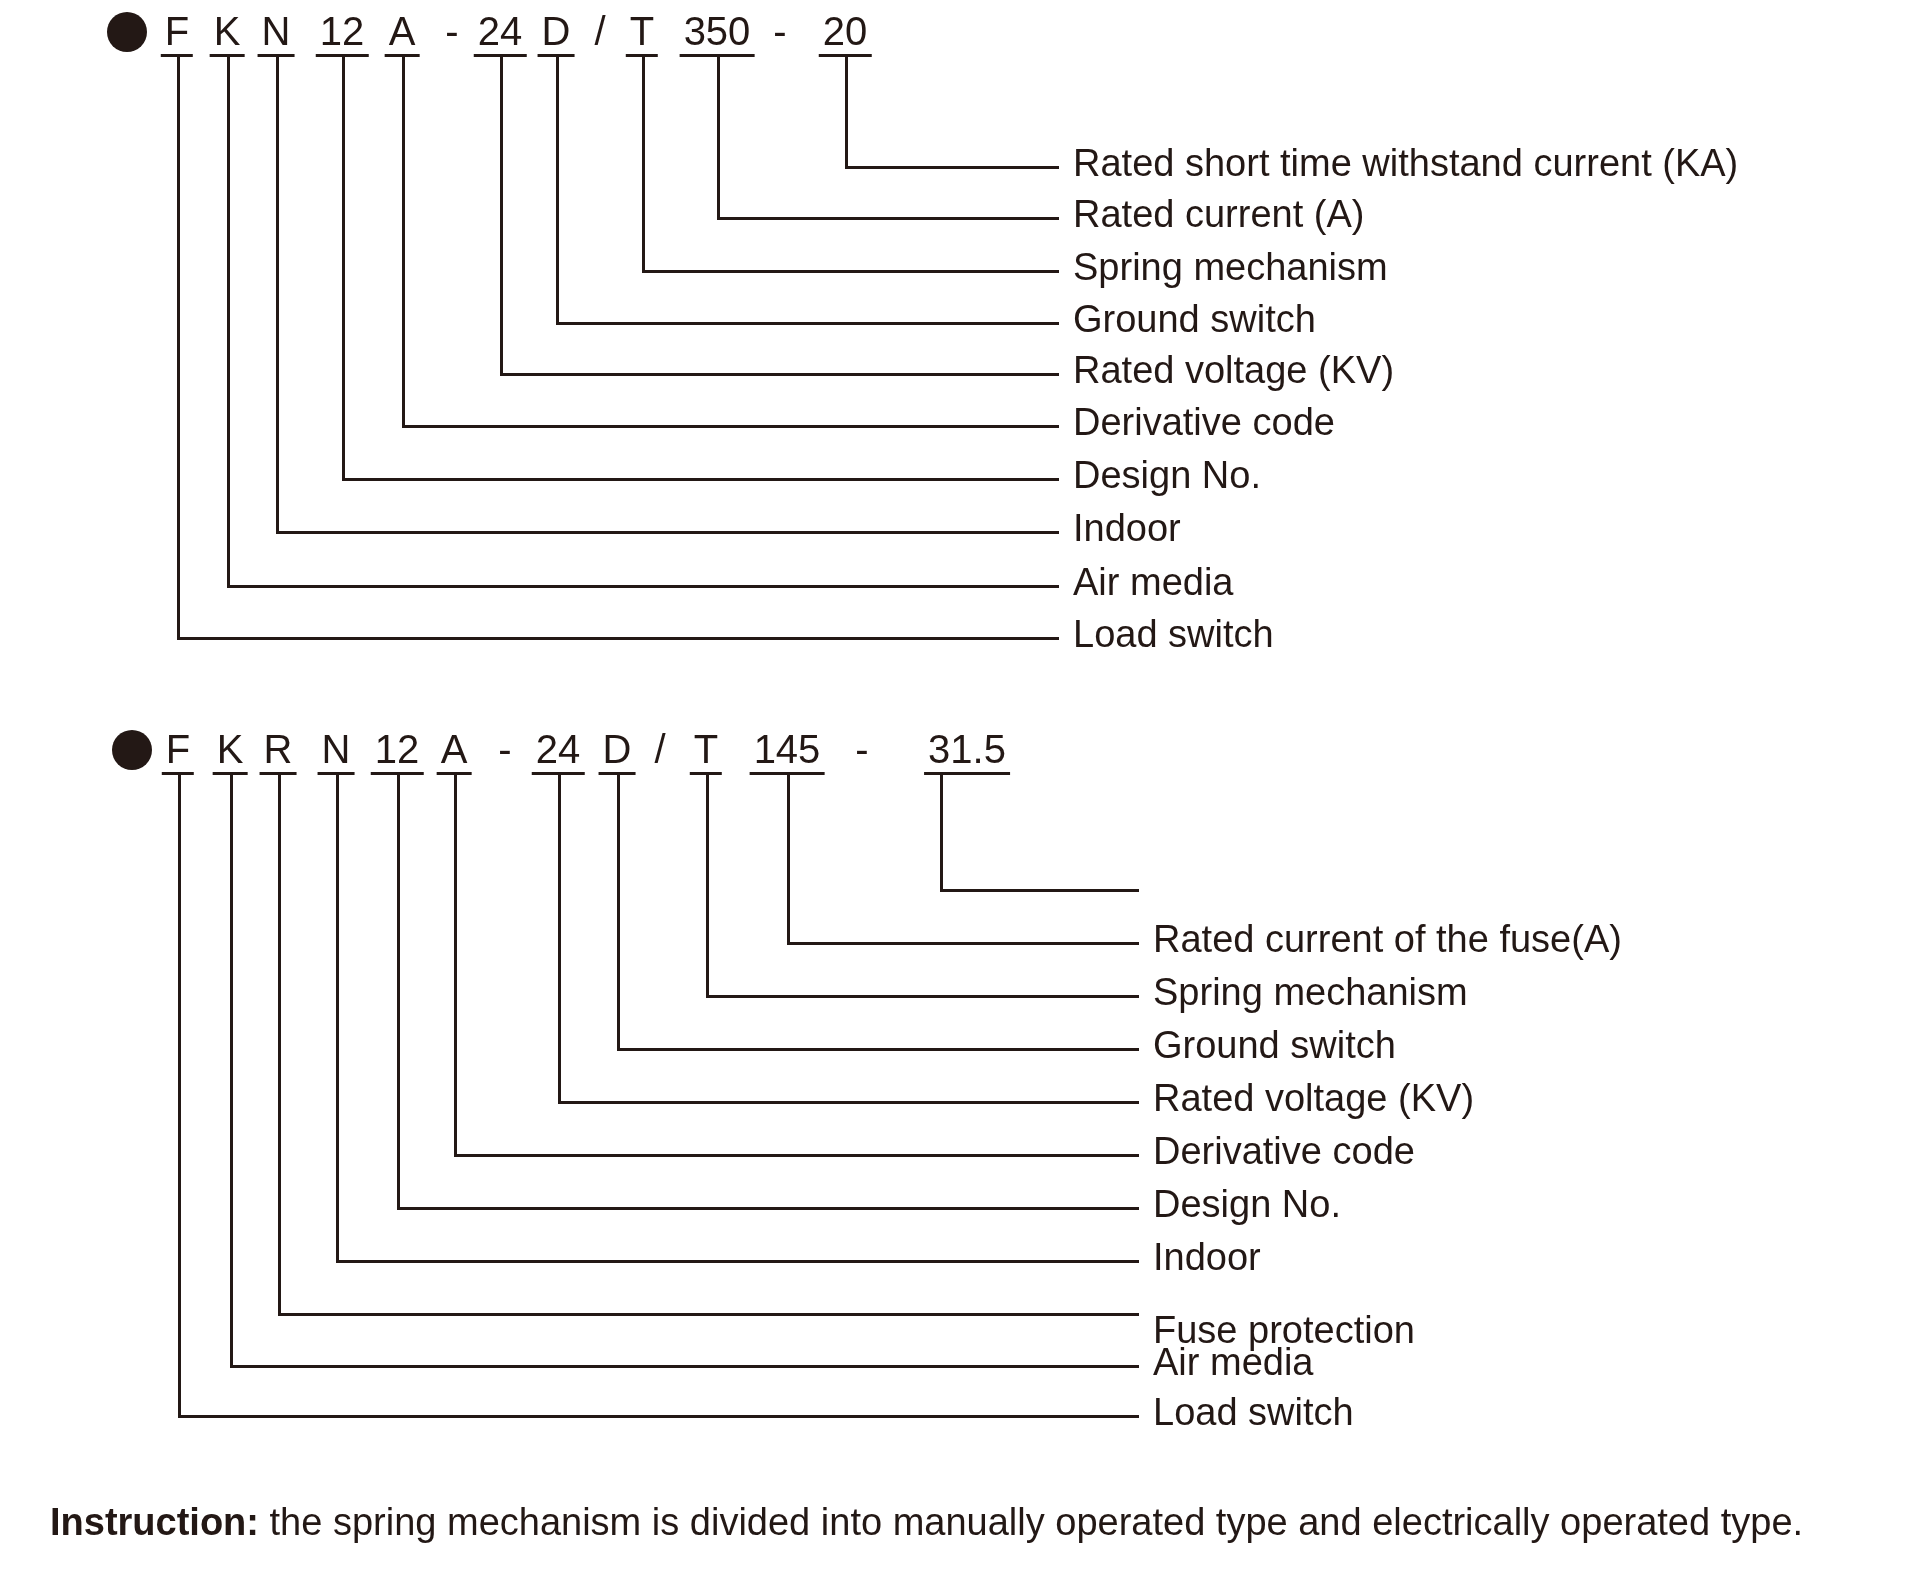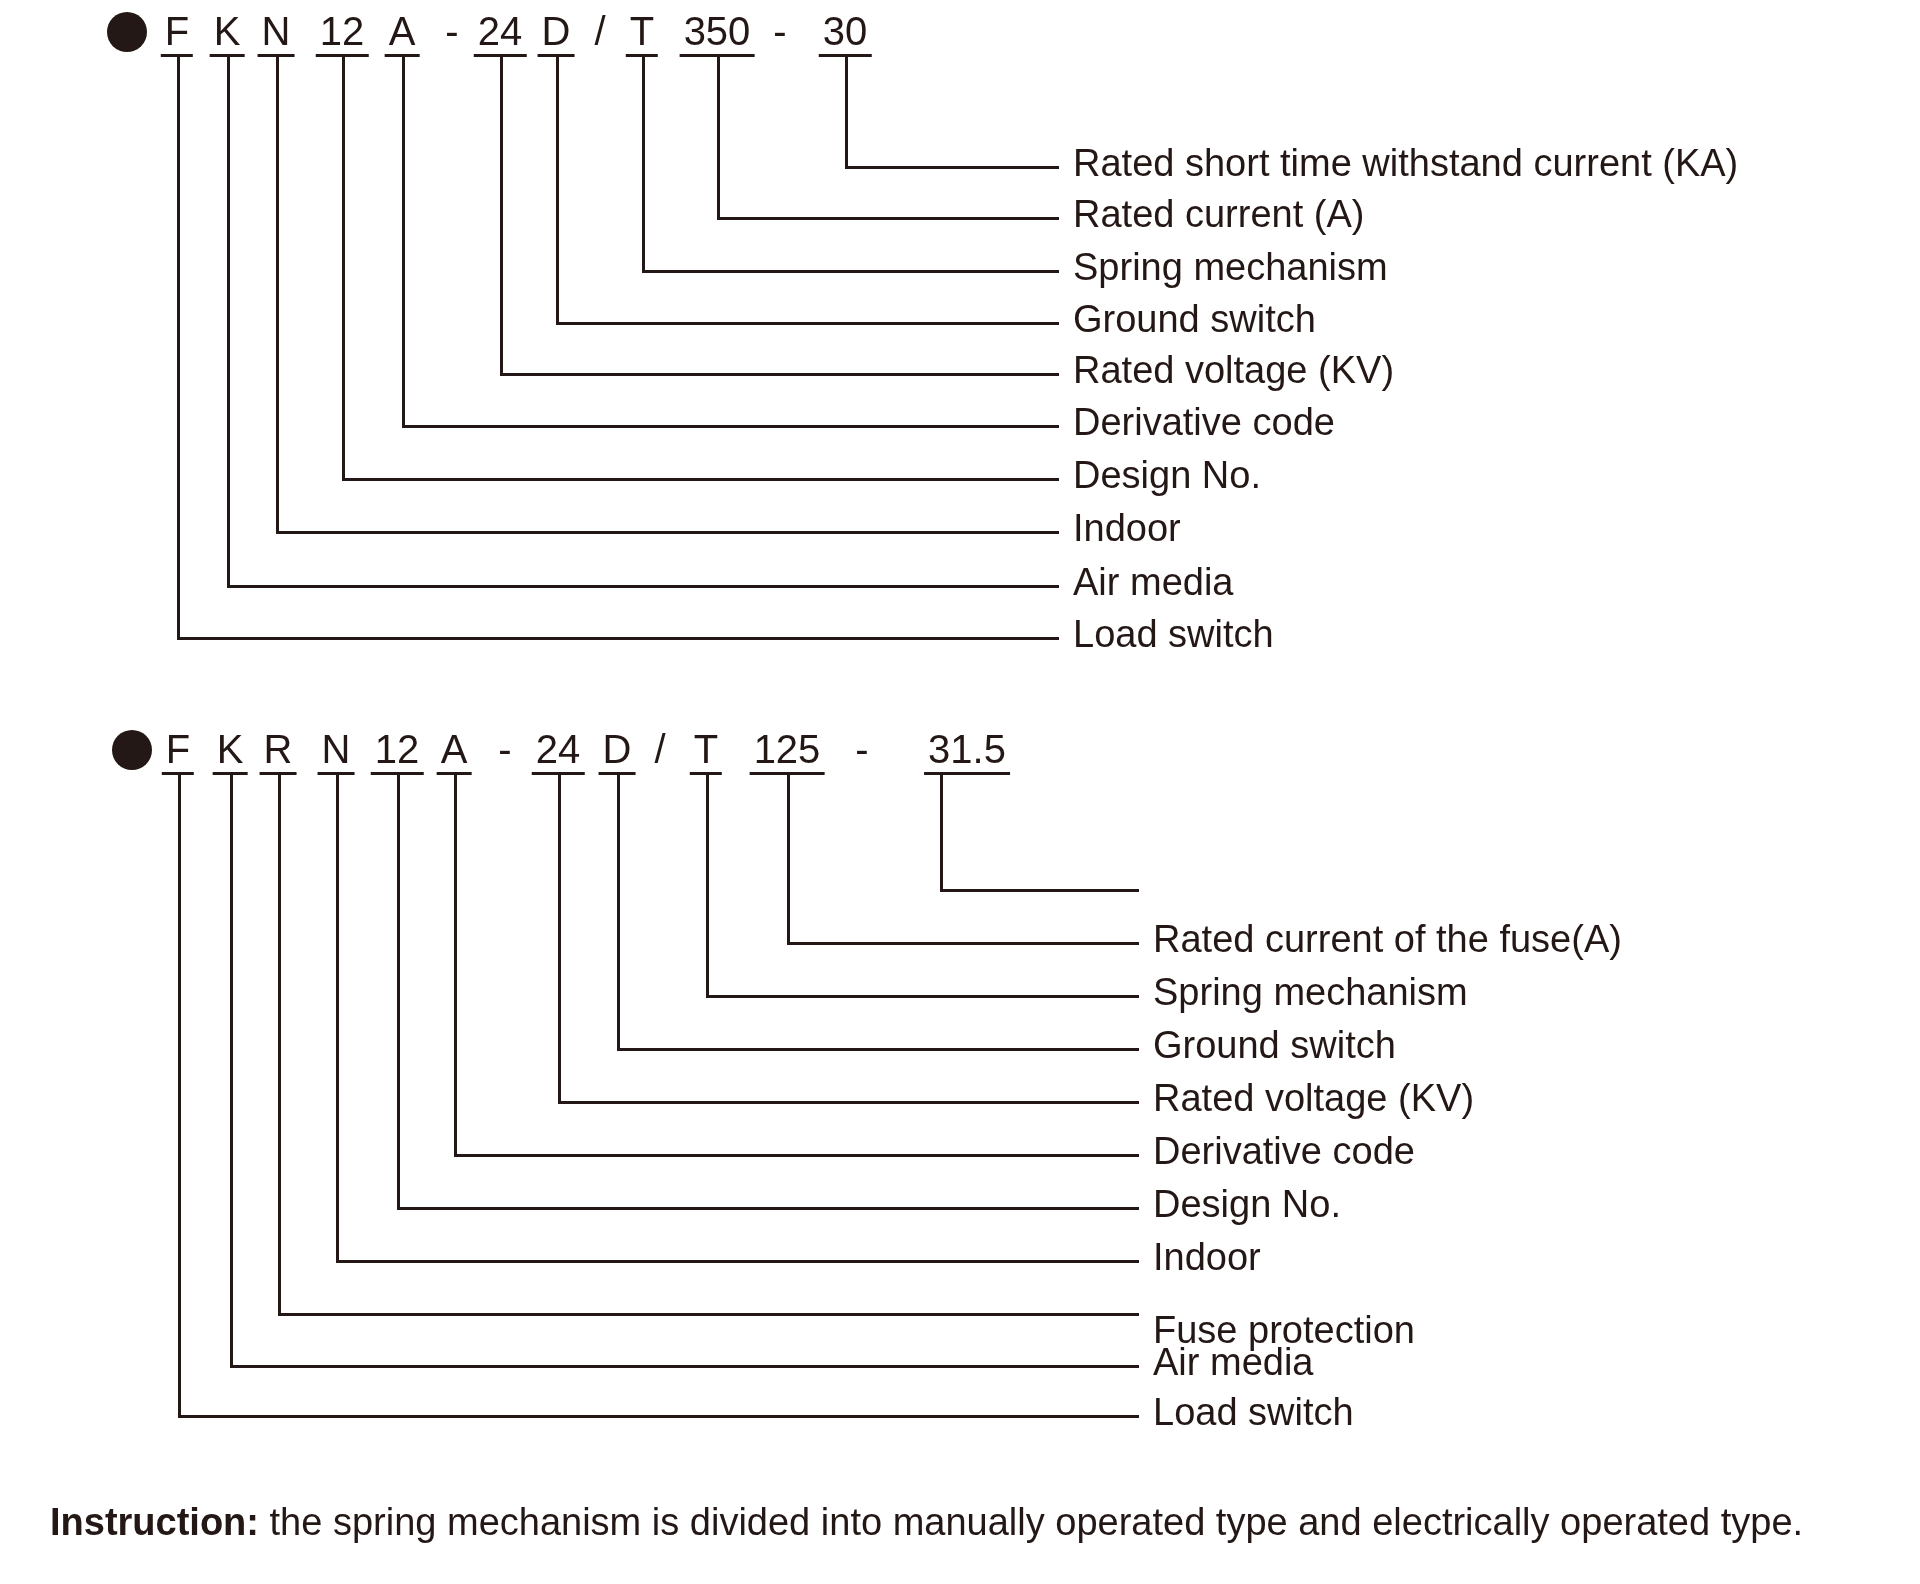--- a/index.html
+++ b/index.html
@@ -61,21 +61,21 @@
       <div class="token u" style="left: 500px; top: 10px;">24</div>
       <div class="conn" style="left: 500px; top: 55px; width: 556px; height: 318px;"></div>
       <div class="token u" style="left: 556px; top: 10px;">D</div>
       <div class="conn" style="left: 556px; top: 55px; width: 500px; height: 267px;"></div>
       <div class="token" style="left: 600px; top: 10px;">/</div>
       <div class="token u" style="left: 642px; top: 10px;">T</div>
       <div class="conn" style="left: 642px; top: 55px; width: 414px; height: 215px;"></div>
       <div class="token u" style="left: 717px; top: 10px;">350</div>
       <div class="conn" style="left: 717px; top: 55px; width: 339px; height: 162px;"></div>
       <div class="token" style="left: 780px; top: 10px;">-</div>
-      <div class="token u" style="left: 845px; top: 10px;">30</div>
+      <div class="token u" style="left: 845px; top: 10px;">20</div>
       <div class="conn" style="left: 845px; top: 55px; width: 211px; height: 111px;"></div>
       <div class="lbl" style="left: 1073px; top: 141px;">Rated short time withstand current (KA)</div>
       <div class="lbl" style="left: 1073px; top: 192px;">Rated current (A)</div>
       <div class="lbl" style="left: 1073px; top: 245px;">Spring mechanism</div>
       <div class="lbl" style="left: 1073px; top: 297px;">Ground switch</div>
       <div class="lbl" style="left: 1073px; top: 348px;">Rated voltage (KV)</div>
       <div class="lbl" style="left: 1073px; top: 400px;">Derivative code</div>
       <div class="lbl" style="left: 1073px; top: 453px;">Design No.</div>
       <div class="lbl" style="left: 1073px; top: 506px;">Indoor</div>
       <div class="lbl" style="left: 1073px; top: 560px;">Air media</div>
@@ -96,21 +96,21 @@
       <div class="token u" style="left: 454px; top: 728px;">A</div>
       <div class="conn" style="left: 454px; top: 773px; width: 682px; height: 381px;"></div>
       <div class="token" style="left: 505px; top: 728px;">-</div>
       <div class="token u" style="left: 558px; top: 728px;">24</div>
       <div class="conn" style="left: 558px; top: 773px; width: 578px; height: 328px;"></div>
       <div class="token u" style="left: 617px; top: 728px;">D</div>
       <div class="conn" style="left: 617px; top: 773px; width: 519px; height: 275px;"></div>
       <div class="token" style="left: 660px; top: 728px;">/</div>
       <div class="token u" style="left: 706px; top: 728px;">T</div>
       <div class="conn" style="left: 706px; top: 773px; width: 430px; height: 222px;"></div>
-      <div class="token u" style="left: 787px; top: 728px;">125</div>
+      <div class="token u" style="left: 787px; top: 728px;">145</div>
       <div class="conn" style="left: 787px; top: 773px; width: 349px; height: 169px;"></div>
       <div class="token" style="left: 862px; top: 728px;">-</div>
       <div class="token u" style="left: 940px; top: 728px; margin-left: 27px;">31.5</div>
       <div class="conn" style="left: 940px; top: 773px; width: 196px; height: 116px;"></div>
       <div class="lbl" style="left: 1153px; top: 917px;">Rated current of the fuse(A)</div>
       <div class="lbl" style="left: 1153px; top: 970px;">Spring mechanism</div>
       <div class="lbl" style="left: 1153px; top: 1023px;">Ground switch</div>
       <div class="lbl" style="left: 1153px; top: 1076px;">Rated voltage (KV)</div>
       <div class="lbl" style="left: 1153px; top: 1129px;">Derivative code</div>
       <div class="lbl" style="left: 1153px; top: 1182px;">Design No.</div>

